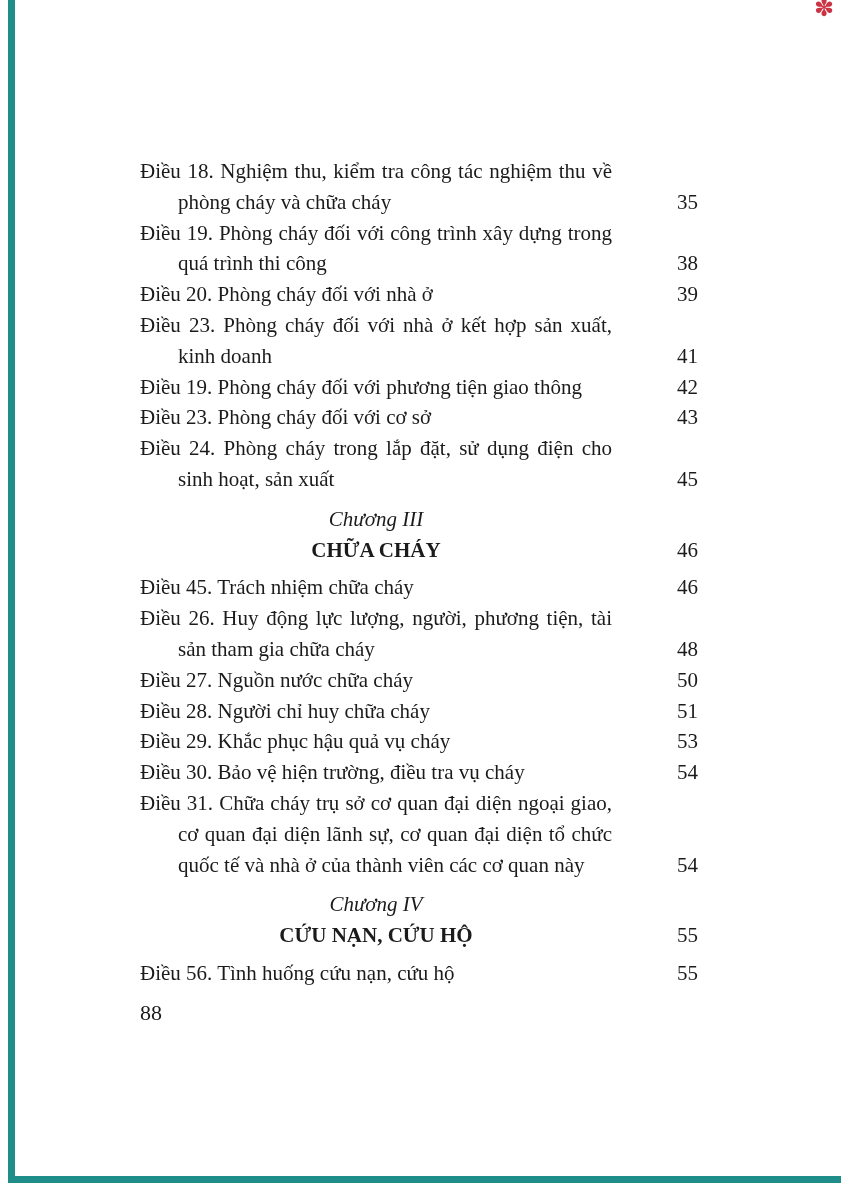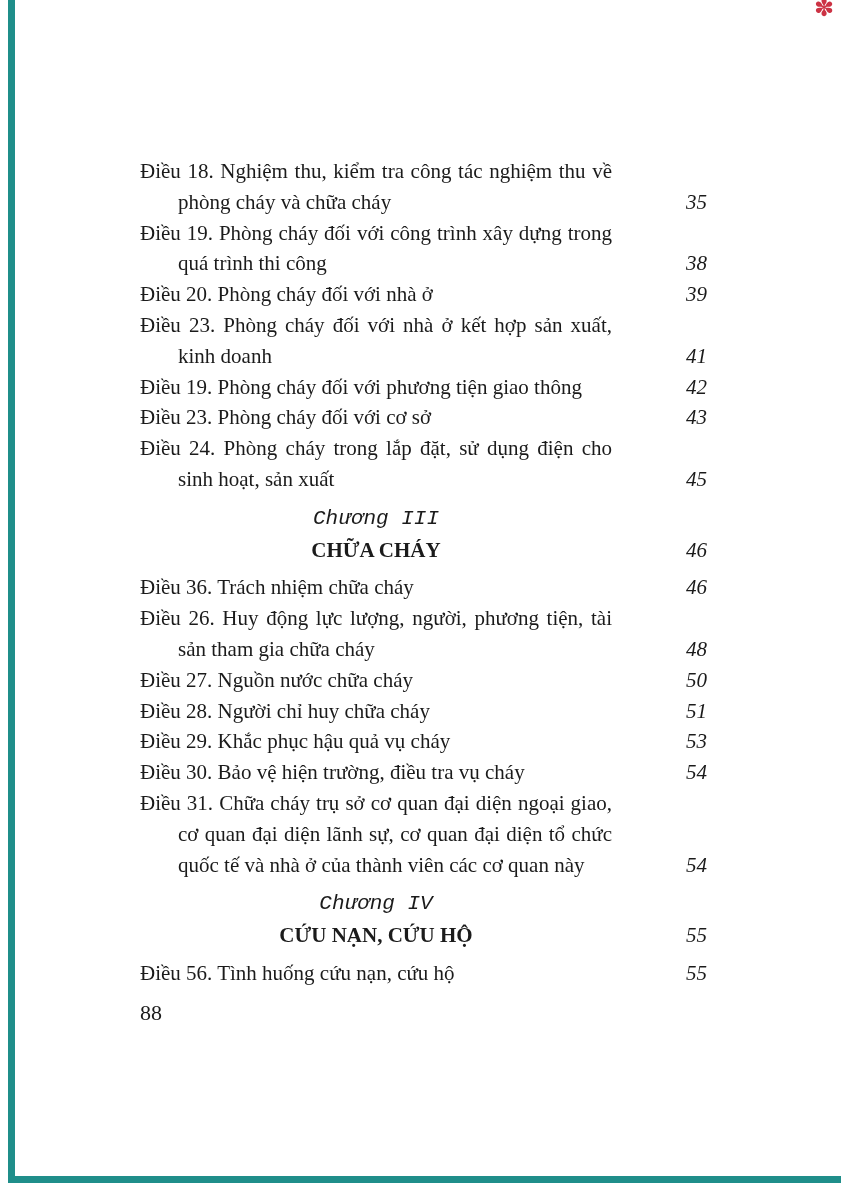--- a/index.html
+++ b/index.html
@@ -45,32 +45,31 @@
   }
   .entry-text{
     display:block;
     width:472px;
     box-sizing:border-box;
     padding-left:38px;
     text-indent:-38px;
     text-align:justify;
   }
   .entry-page{
-    position:absolute;right:0;bottom:0;
-    width:70px;text-align:right;font-style:italic;
+    position:absolute;right:9px;bottom:0;
+    width:70px;text-align:right;
   }
   .chapter{
     margin-top:9px;
     margin-bottom:7px;
   }
   .chapter-label{
     width:472px;
     text-align:center;
     font-style:italic;
-    font-family:Liberation Mono, monospace;
   }
   .chapter-title-row{
     position:relative;
     width:567px;
   }
   .chapter-title{
     width:472px;
     text-align:center;
     font-weight:bold;
   }
@@ -116,21 +115,21 @@
         <span class="entry-page">45</span>
       </div>
       <div class="chapter">
         <div class="chapter-label">Chương III</div>
         <div class="chapter-title-row">
           <div class="chapter-title">CHỮA CHÁY</div>
           <span class="entry-page">46</span>
         </div>
       </div>
       <div class="toc-entry">
-        <span class="entry-text">Điều 36. Trách nhiệm chữa cháy</span>
+        <span class="entry-text">Điều 45. Trách nhiệm chữa cháy</span>
         <span class="entry-page">46</span>
       </div>
       <div class="toc-entry">
         <span class="entry-text">Điều 26. Huy động lực lượng, người, phương tiện, tài sản tham gia chữa cháy</span>
         <span class="entry-page">48</span>
       </div>
       <div class="toc-entry">
         <span class="entry-text">Điều 27. Nguồn nước chữa cháy</span>
         <span class="entry-page">50</span>
       </div>

